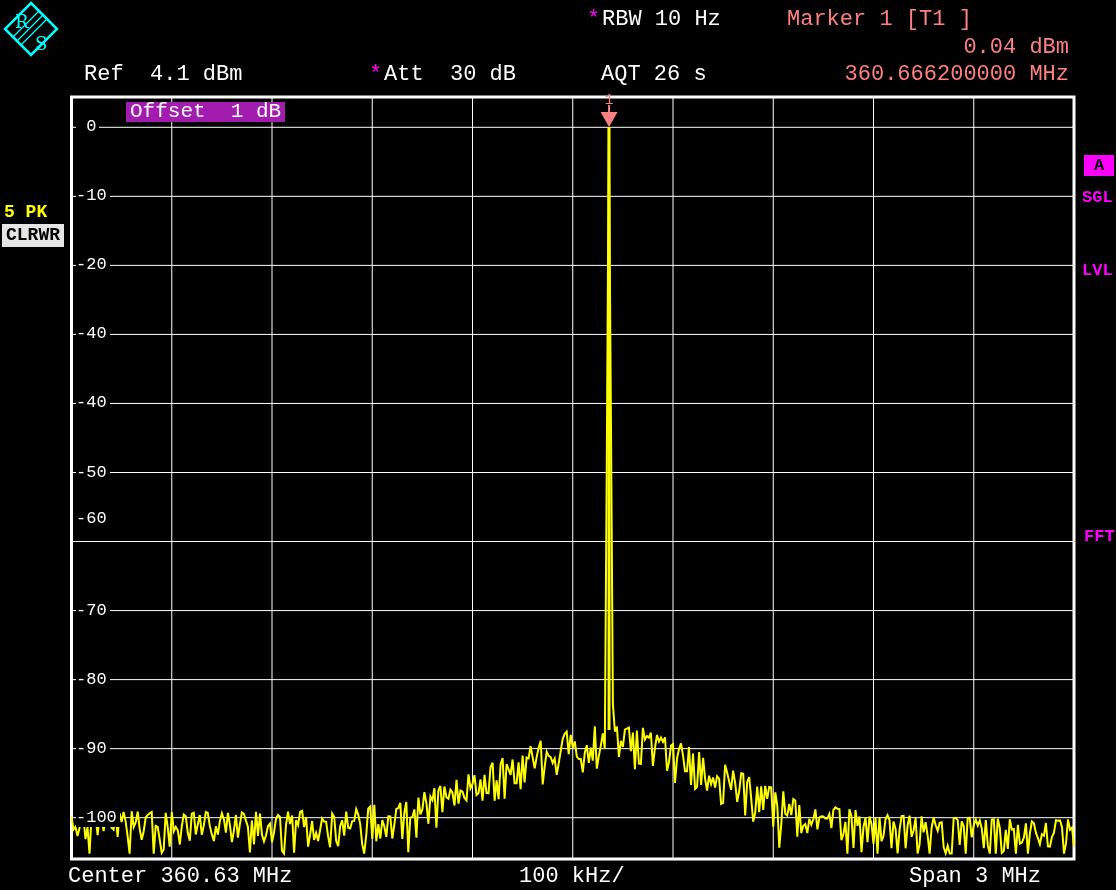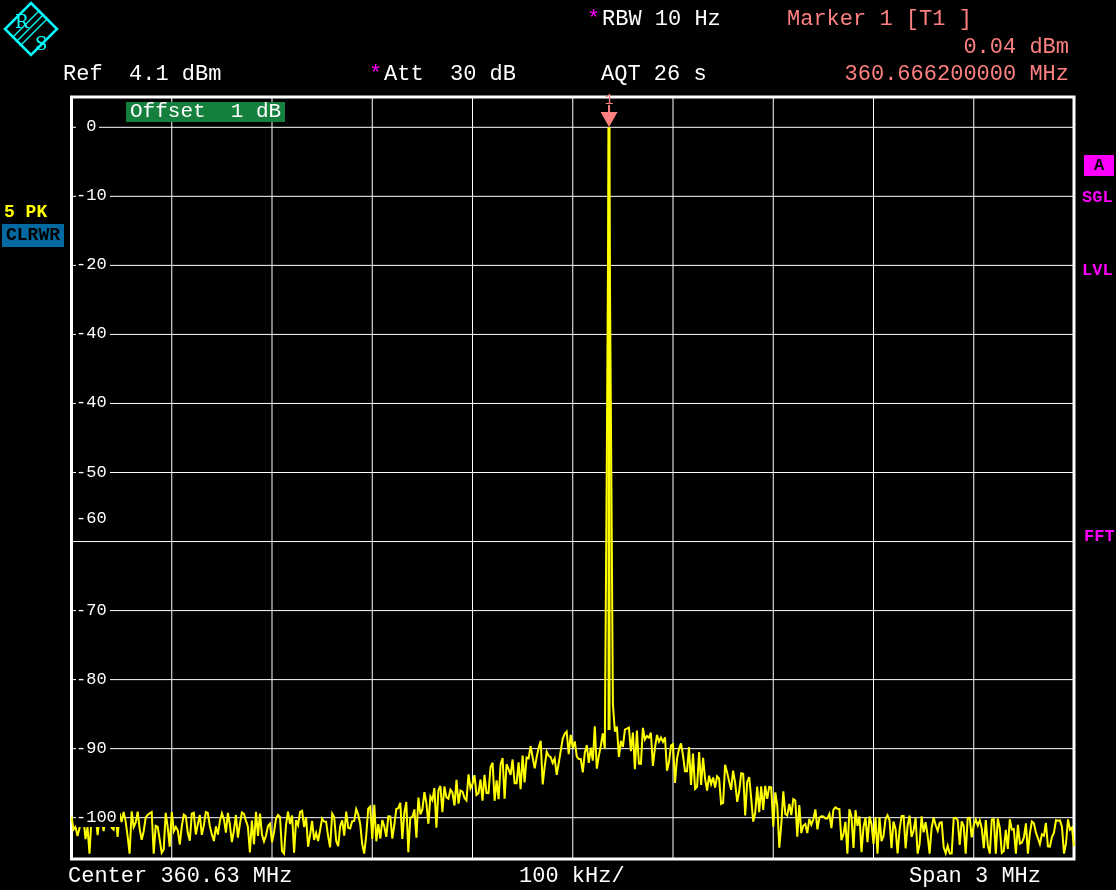--- a/index.html
+++ b/index.html
@@ -13,25 +13,25 @@
   .bold{font-weight:bold;}
   #plot{position:absolute;left:0;top:0;}
   #ylabels div{position:absolute;left:76px;font-family:"Liberation Mono",monospace;
      font-size:17px;line-height:18px;color:#fff;background:#000;
      padding:0 3px 0 0;white-space:pre;}
   .badge-a{position:absolute;left:1084px;top:155px;width:30px;height:21px;
      background:#ff00ff;color:#000;font-weight:bold;font-size:17px;
      text-align:center;line-height:21px;font-family:"Liberation Mono",monospace;}
   .pk{position:absolute;left:4px;top:202px;color:#ffff00;font-weight:bold;
      font-size:18px;line-height:20px;font-family:"Liberation Mono",monospace;white-space:pre;}
-  .clrwr{position:absolute;left:2px;top:224px;background:#0369a1;color:#000;
+  .clrwr{position:absolute;left:2px;top:224px;background:#e5e5e5;color:#000;
      font-weight:bold;font-size:18px;line-height:23px;padding:0 4px;
      font-family:"Liberation Mono",monospace;}
   .offset{position:absolute;left:126px;top:102px;font-size:21px;line-height:20px;
-     color:#fff;background:#15803d;padding:0 4px;white-space:pre;
+     color:#fff;background:#a21caf;padding:0 4px;white-space:pre;
      font-family:"Liberation Mono",monospace;}
 </style>
 </head>
 <body>
 
 <svg id="plot" width="1116" height="890">
     <line x1="171.75" y1="97" x2="171.75" y2="859" stroke="#ffffff" stroke-width="1"></line>
     <line x1="272" y1="97" x2="272" y2="859" stroke="#ffffff" stroke-width="1"></line>
     <line x1="372.25" y1="97" x2="372.25" y2="859" stroke="#ffffff" stroke-width="1"></line>
     <line x1="472.5" y1="97" x2="472.5" y2="859" stroke="#ffffff" stroke-width="1"></line>
@@ -63,21 +63,21 @@
   <path d="M29 3 L55 29 L29 55 L3 29 Z" fill="none" stroke="#00ffff" stroke-width="2.5"></path>
   <path d="M10 38 L38 10 M14 42 L42 14 M18 46 L46 18" fill="none" stroke="#00ffff" stroke-width="1.3"></path>
   <text x="13" y="28" font-family="DejaVu Serif, serif" font-size="18" fill="#00ffff">R</text>
   <text x="33" y="50" font-family="DejaVu Serif, serif" font-size="18" fill="#00ffff">S</text>
 </svg>
 
 <span class="t mag" style="left:587px;top:9px;">*</span>
 <span class="t" style="left:602px;top:9px;font-family:Liberation Mono, monospace;">RBW 10 Hz</span>
 <span class="t salmon" style="left:787px;top:9px;">Marker 1 [T1 ]</span>
 <span class="t salmon" style="right:47px;top:37px;">0.04 dBm</span>
-<span class="t" style="left:63px;top:64px;">Ref  4.1 dBm</span>
+<span class="t" style="left:84px;top:64px;">Ref  4.1 dBm</span>
 <span class="t mag" style="left:369px;top:64px;">*</span>
 <span class="t" style="left:384px;top:64px;">Att  30 dB</span>
 <span class="t" style="left:601px;top:64px;">AQT 26 s</span>
 <span class="t salmon" style="right:47px;top:64px;">360.666200000 MHz</span>
 
 <span class="offset">Offset  1 dB</span>
 <div id="ylabels">
     <div style="top: 118.3px;"> 0</div>
     <div style="top: 187.34px;">-10</div>
     <div style="top: 256.38px;">-20</div>

